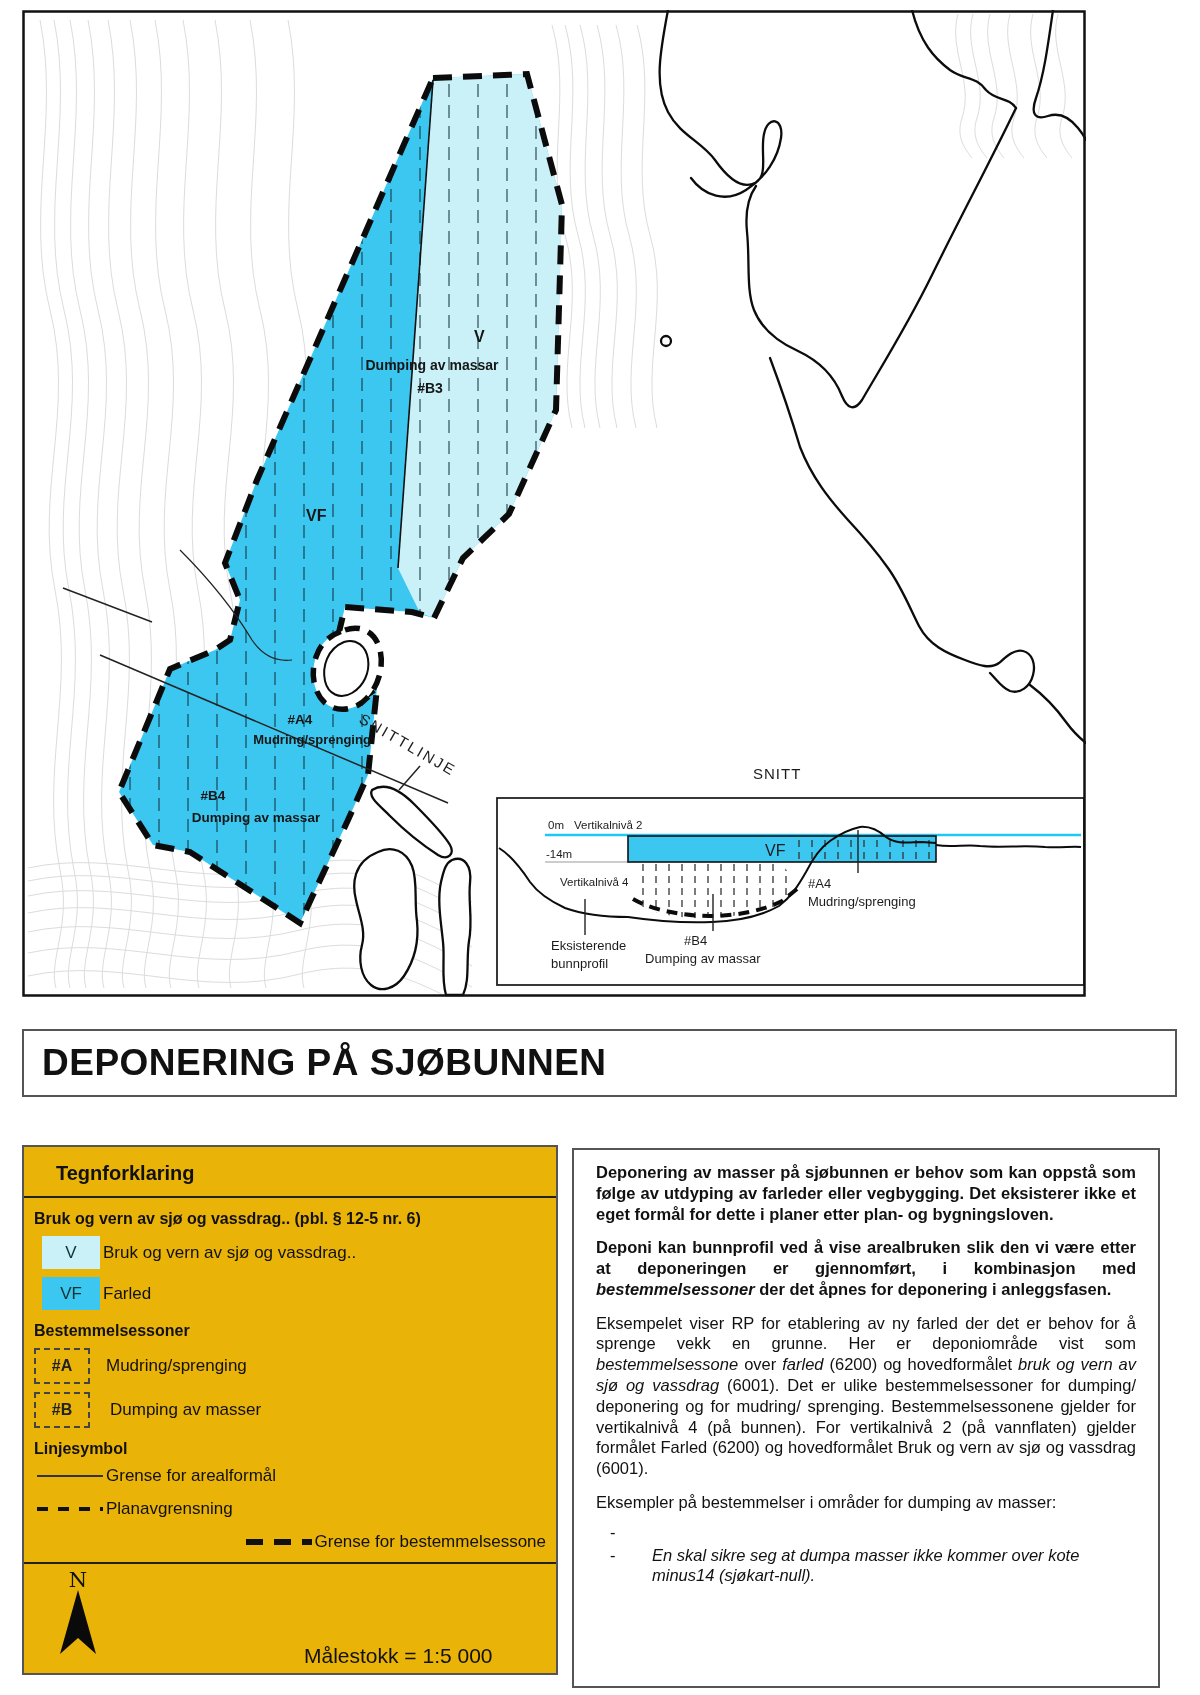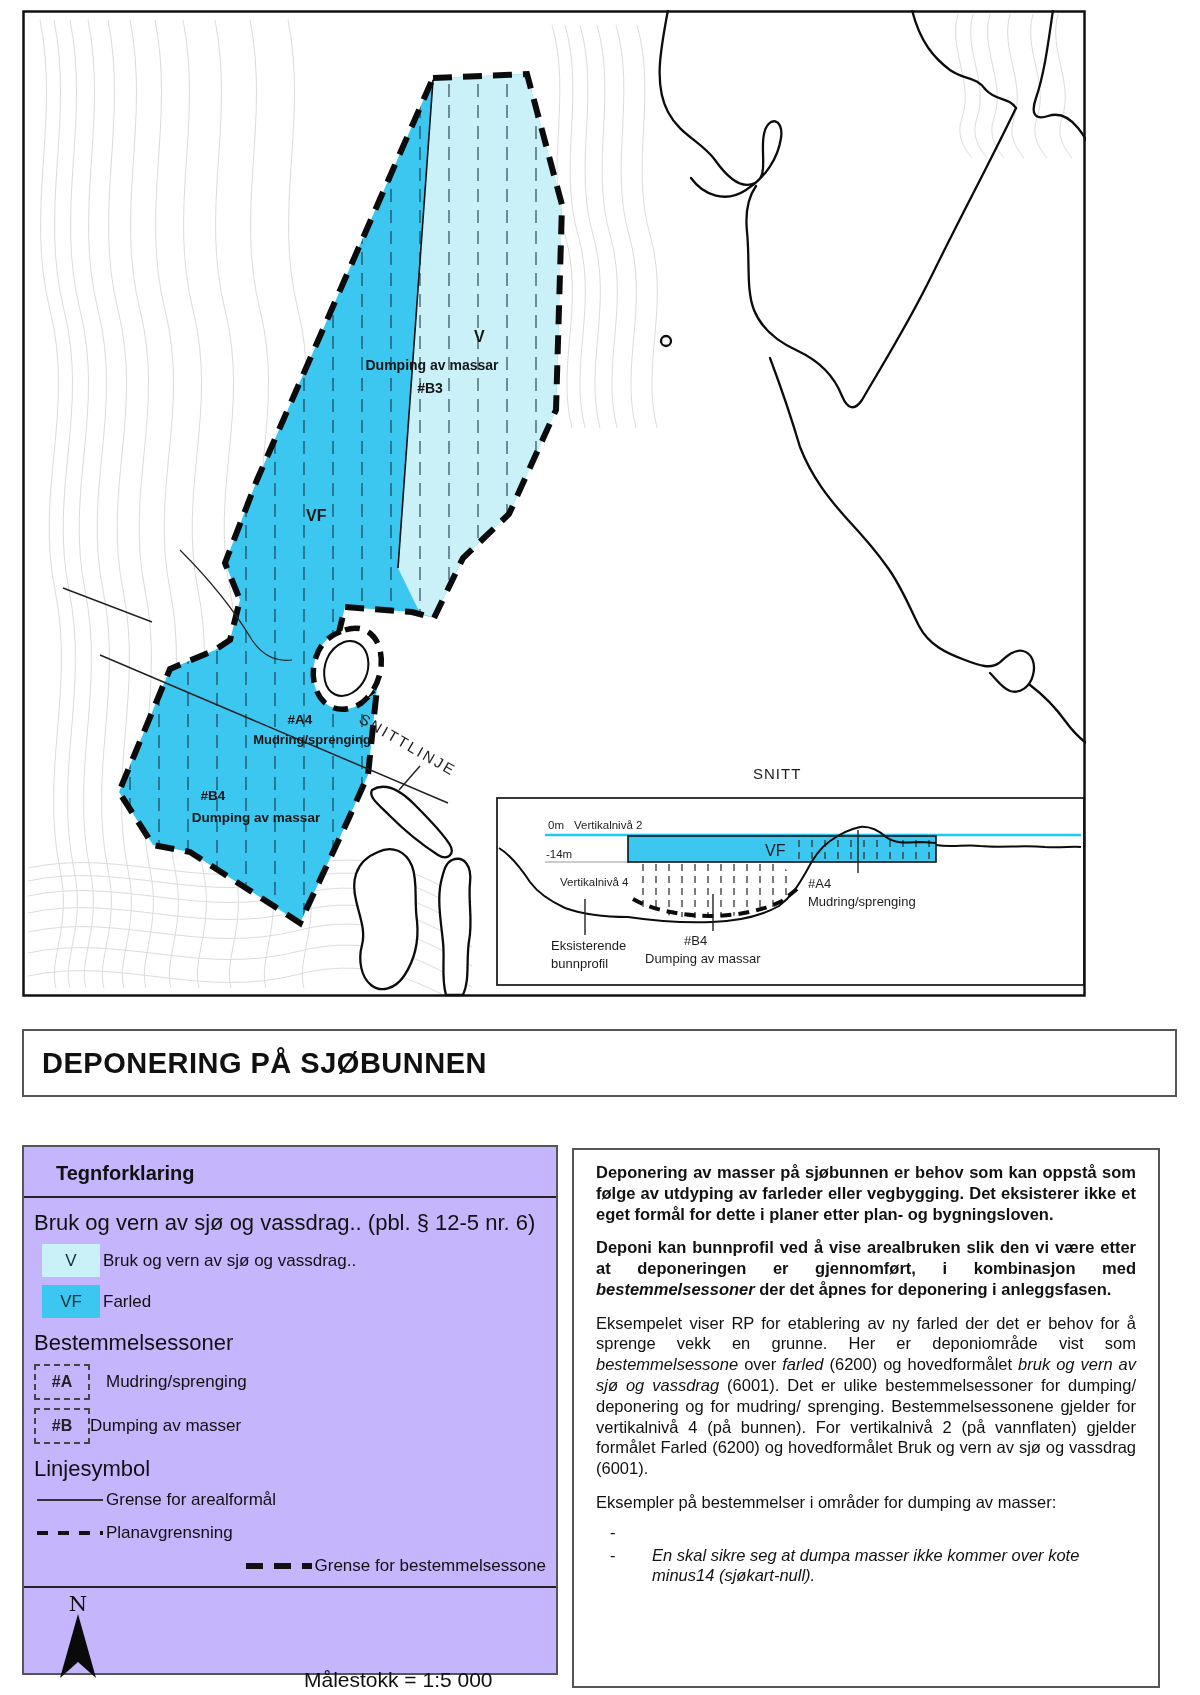--- a/index.html
+++ b/index.html
@@ -4,26 +4,26 @@
 <style>
   html,body{margin:0;padding:0;background:#fff;}
   body{width:1200px;height:1695px;position:relative;font-family:"Liberation Sans",sans-serif;color:#111;}
   .abs{position:absolute;}
   
   #map-svg{position:absolute;left:22px;top:10px;width:1064px;height:987px;}
   .mlab{font-family:"Liberation Sans",sans-serif;font-weight:bold;fill:#161616;}
   .ilab{font-family:"Liberation Sans",sans-serif;fill:#1c1c1c;}
   
   #title-bar{left:22px;top:1029px;width:1155px;height:68px;border:2px solid #555;box-sizing:border-box;display:flex;align-items:center;}
-  #title-bar h1{margin:0 0 0 18px;font-size:29px;letter-spacing:.5px;}
-  
-  #legend{left:22px;top:1145px;width:536px;height:530px;border:2px solid #555;box-sizing:border-box;background:#c4b5fd;}
+  #title-bar h1{margin:0 0 0 18px;font-size:37px;letter-spacing:.5px;}
+  
+  #legend{left:22px;top:1145px;width:536px;height:530px;border:2px solid #555;box-sizing:border-box;background:#eab308;}
   .lg-header{font-size:20px;font-weight:bold;padding:15px 0 11px 32px;}
   .lg-sep{height:0;border-top:2px solid #222;}
-  .lg-sec{font-size:22px;font-weight:normal;margin:12px 10px 6px 10px;}
+  .lg-sec{font-size:16px;font-weight:bold;margin:12px 10px 6px 10px;}
   .lg-row{display:flex;align-items:center;margin:8px 10px 8px 10px;}
   .swatch{width:58px;height:33px;margin-left:8px;display:flex;align-items:center;justify-content:center;font-size:17px;color:#133;}
   .zonebox{width:52px;height:32px;border:2px dashed #444;display:flex;align-items:center;justify-content:center;font-size:16px;font-weight:bold;color:#222;}
   .lg-label{font-size:17px;margin-left:3px;}
   .linesample{width:66px;flex:0 0 66px;margin-left:3px;}
   .ls-solid{height:2px;background:#333;}
   .ls-dashed{height:3.5px;background:repeating-linear-gradient(90deg,#111 0 11px,transparent 11px 21px);}
   .ls-thick{height:6px;background:repeating-linear-gradient(90deg,#111 0 17px,transparent 17px 28px);}
   .lg-bottom{position:relative;height:108px;}
   .north{position:absolute;left:32px;top:6px;text-align:center;}
@@ -180,21 +180,21 @@
     <div class="lg-label">Farled</div>
   </div>
 
   <div class="lg-sec">Bestemmelsessoner</div>
   <div class="lg-row">
     <div class="zonebox">#A</div>
     <div class="lg-label" style="margin-left:16px;">Mudring/sprenging</div>
   </div>
   <div class="lg-row">
     <div class="zonebox">#B</div>
-    <div class="lg-label" style="margin-left:0;">Dumping av masser</div>
+    <div class="lg-label" style="margin-left:20px;">Dumping av masser</div>
   </div>
 
   <div class="lg-sec">Linjesymbol</div>
   <div class="lg-row">
     <div class="linesample ls-solid"></div>
     <div class="lg-label">Grense for arealformål</div>
   </div>
   <div class="lg-row" style="margin-top:13px;align-items:center;">
     <div class="linesample ls-dashed"></div>
     <div class="lg-label">Planavgrensning</div>

